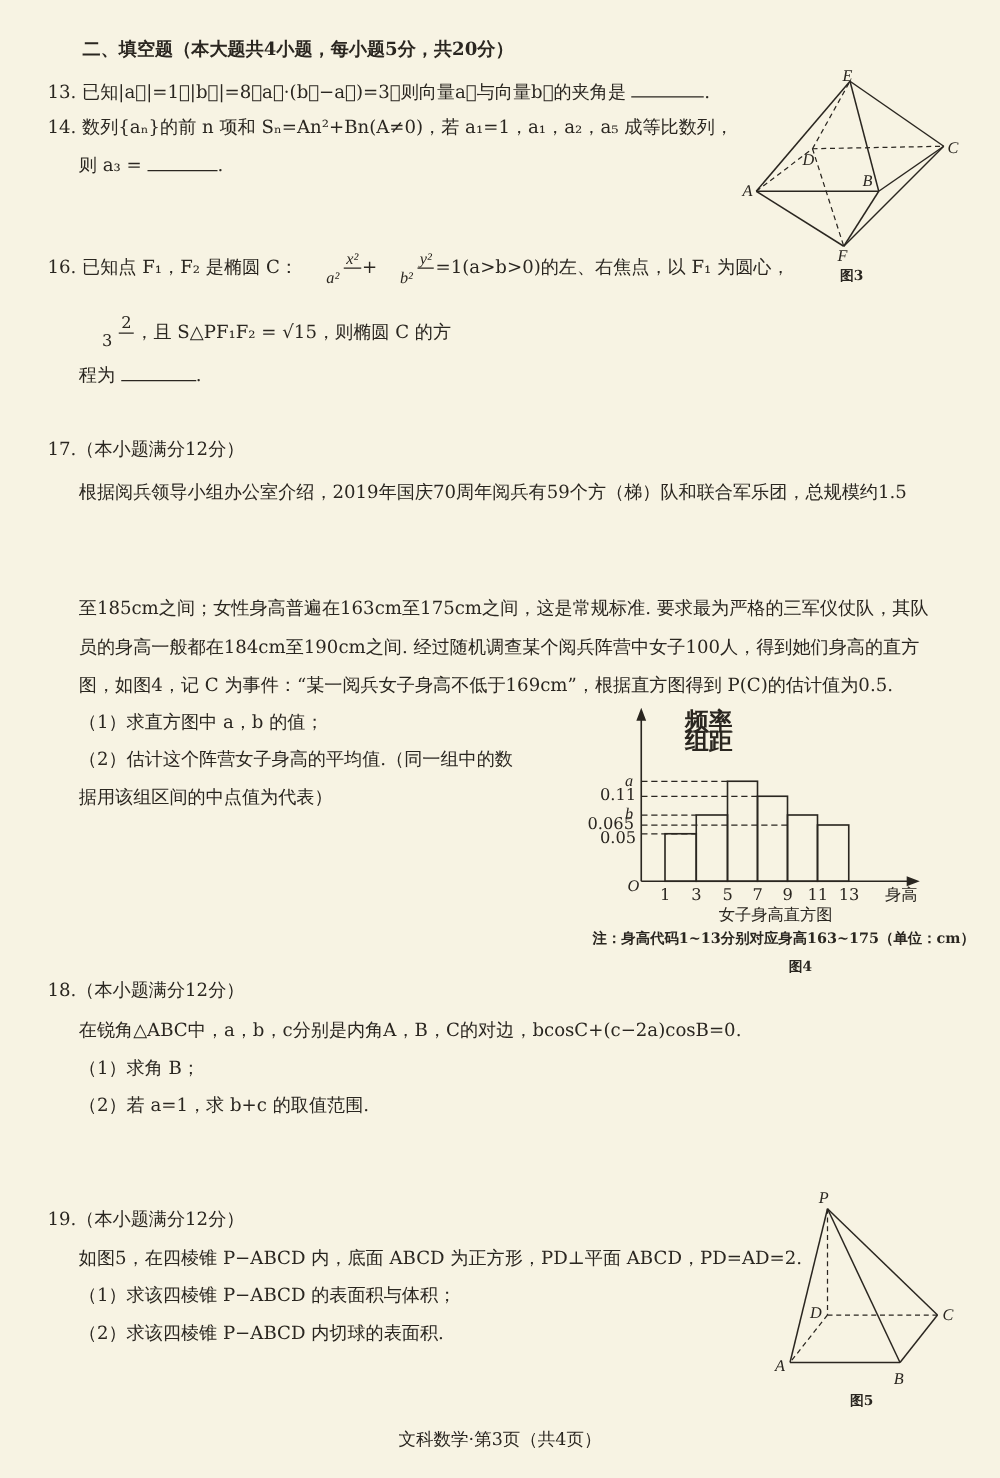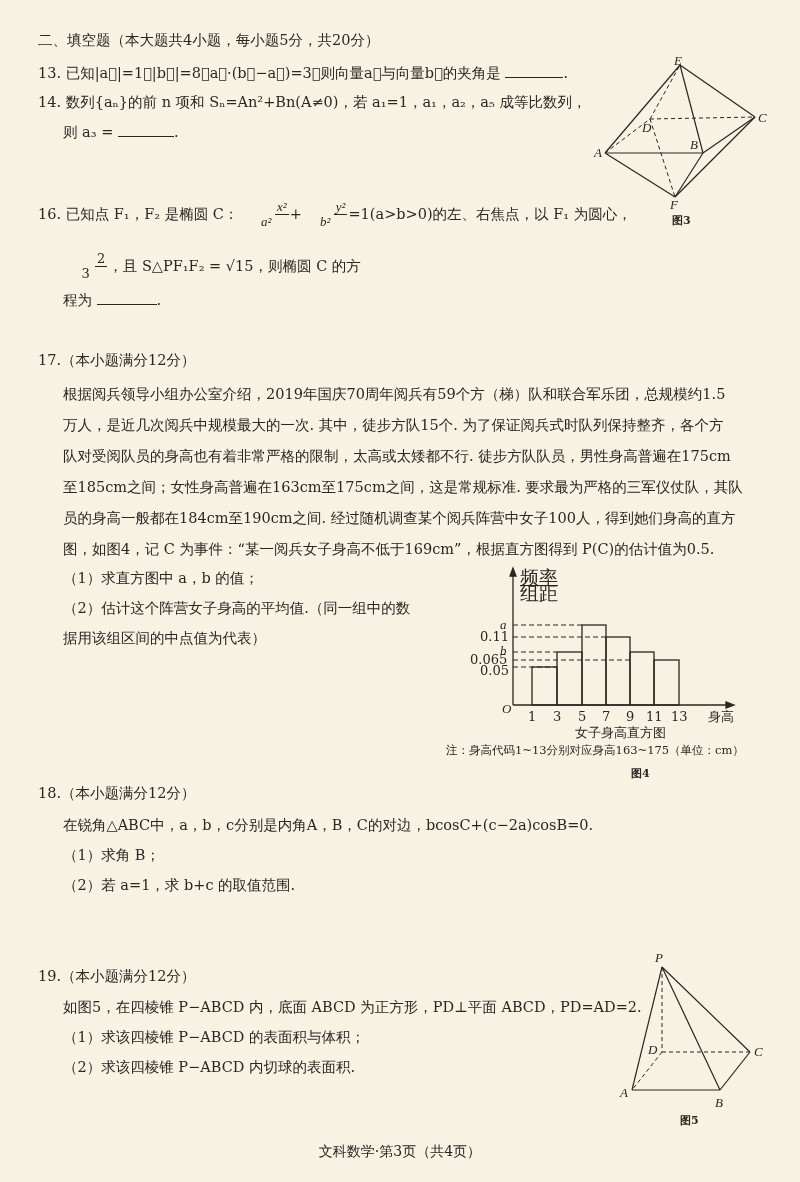--- a/index.html
+++ b/index.html
@@ -5,21 +5,21 @@
   html, body { margin:0; padding:0; }
   body {
     width:800px; height:1182px; overflow:hidden;
     background:#f7f3e3;
     font-family:"DejaVu Serif", "Liberation Serif", serif;
     color:#2a2620;
     position:relative;
   }
   .page { position:absolute; left:0; top:0; width:800px; height:1182px; }
   .line { position:absolute; font-size:14.5px; white-space:nowrap; line-height:20px; }
-  .sec { font-weight:normal; }
+  .sec { font-weight:bold;margin-left:28px; }
   .i { font-style:italic; font-family:"Liberation Serif", serif; }
   .blank { display:inline-block; border-bottom:1px solid #2a2620; height:14px; vertical-align:baseline; }
   .frac { display:inline-block; vertical-align:middle; text-align:center; margin:0 1px; line-height:14px; }
   .frac span { display:block; font-size:13px; }
   .frac .num { border-bottom:1px solid #2a2620; padding:0 2px;margin-left:31px; }
   .fig { position:absolute; }
   .caption { position:absolute; font-size:11px; font-weight:bold; }
   .footer { position:absolute; left:0; width:800px; top:1143px; text-align:center; font-size:14px; }
 </style>
 </head>
@@ -85,22 +85,20 @@
   <div class="line" style="left:63px;top:290px;">
     <span>程为</span>
     <span class="blank" style="width:60px;"></span><span>.</span>
   </div>
 
 
   <div class="line" style="left:38px;top:350px;">
     <span>17.</span><span>（本小题满分12分）</span>
   </div>
   <div class="line" style="left:63px;top:384px;">根据阅兵领导小组办公室介绍，2019年国庆70周年阅兵有59个方（梯）队和联合军乐团，总规模约1.5</div>
-  <div class="line" style="left:63px;top:415px;">万人，是近几次阅兵中规模最大的一次. 其中，徒步方队15个. 为了保证阅兵式时队列保持整齐，各个方</div>
-  <div class="line" style="left:63px;top:446px;">队对受阅队员的身高也有着非常严格的限制，太高或太矮都不行. 徒步方队队员，男性身高普遍在175cm</div>
   <div class="line" style="left:63px;top:477px;">至185cm之间；女性身高普遍在163cm至175cm之间，这是常规标准. 要求最为严格的三军仪仗队，其队</div>
   <div class="line" style="left:63px;top:508px;">员的身高一般都在184cm至190cm之间. 经过随机调查某个阅兵阵营中女子100人，得到她们身高的直方</div>
   <div class="line" style="left:63px;top:539px;">图，如图4，记 C 为事件：“某一阅兵女子身高不低于169cm”，根据直方图得到 P(C)的估计值为0.5.</div>
   <div class="line" style="left:63px;top:568px;">（1）求直方图中 a，b 的值；</div>
   <div class="line" style="left:63px;top:598px;">（2）估计这个阵营女子身高的平均值.（同一组中的数</div>
   <div class="line" style="left:63px;top:628px;">据用该组区间的中点值为代表）</div>
 
   <div class="fig" style="left:440px;top:560px;width:360px;height:225px;">
     <svg width="360" height="225" viewBox="0 0 360 225">
 

